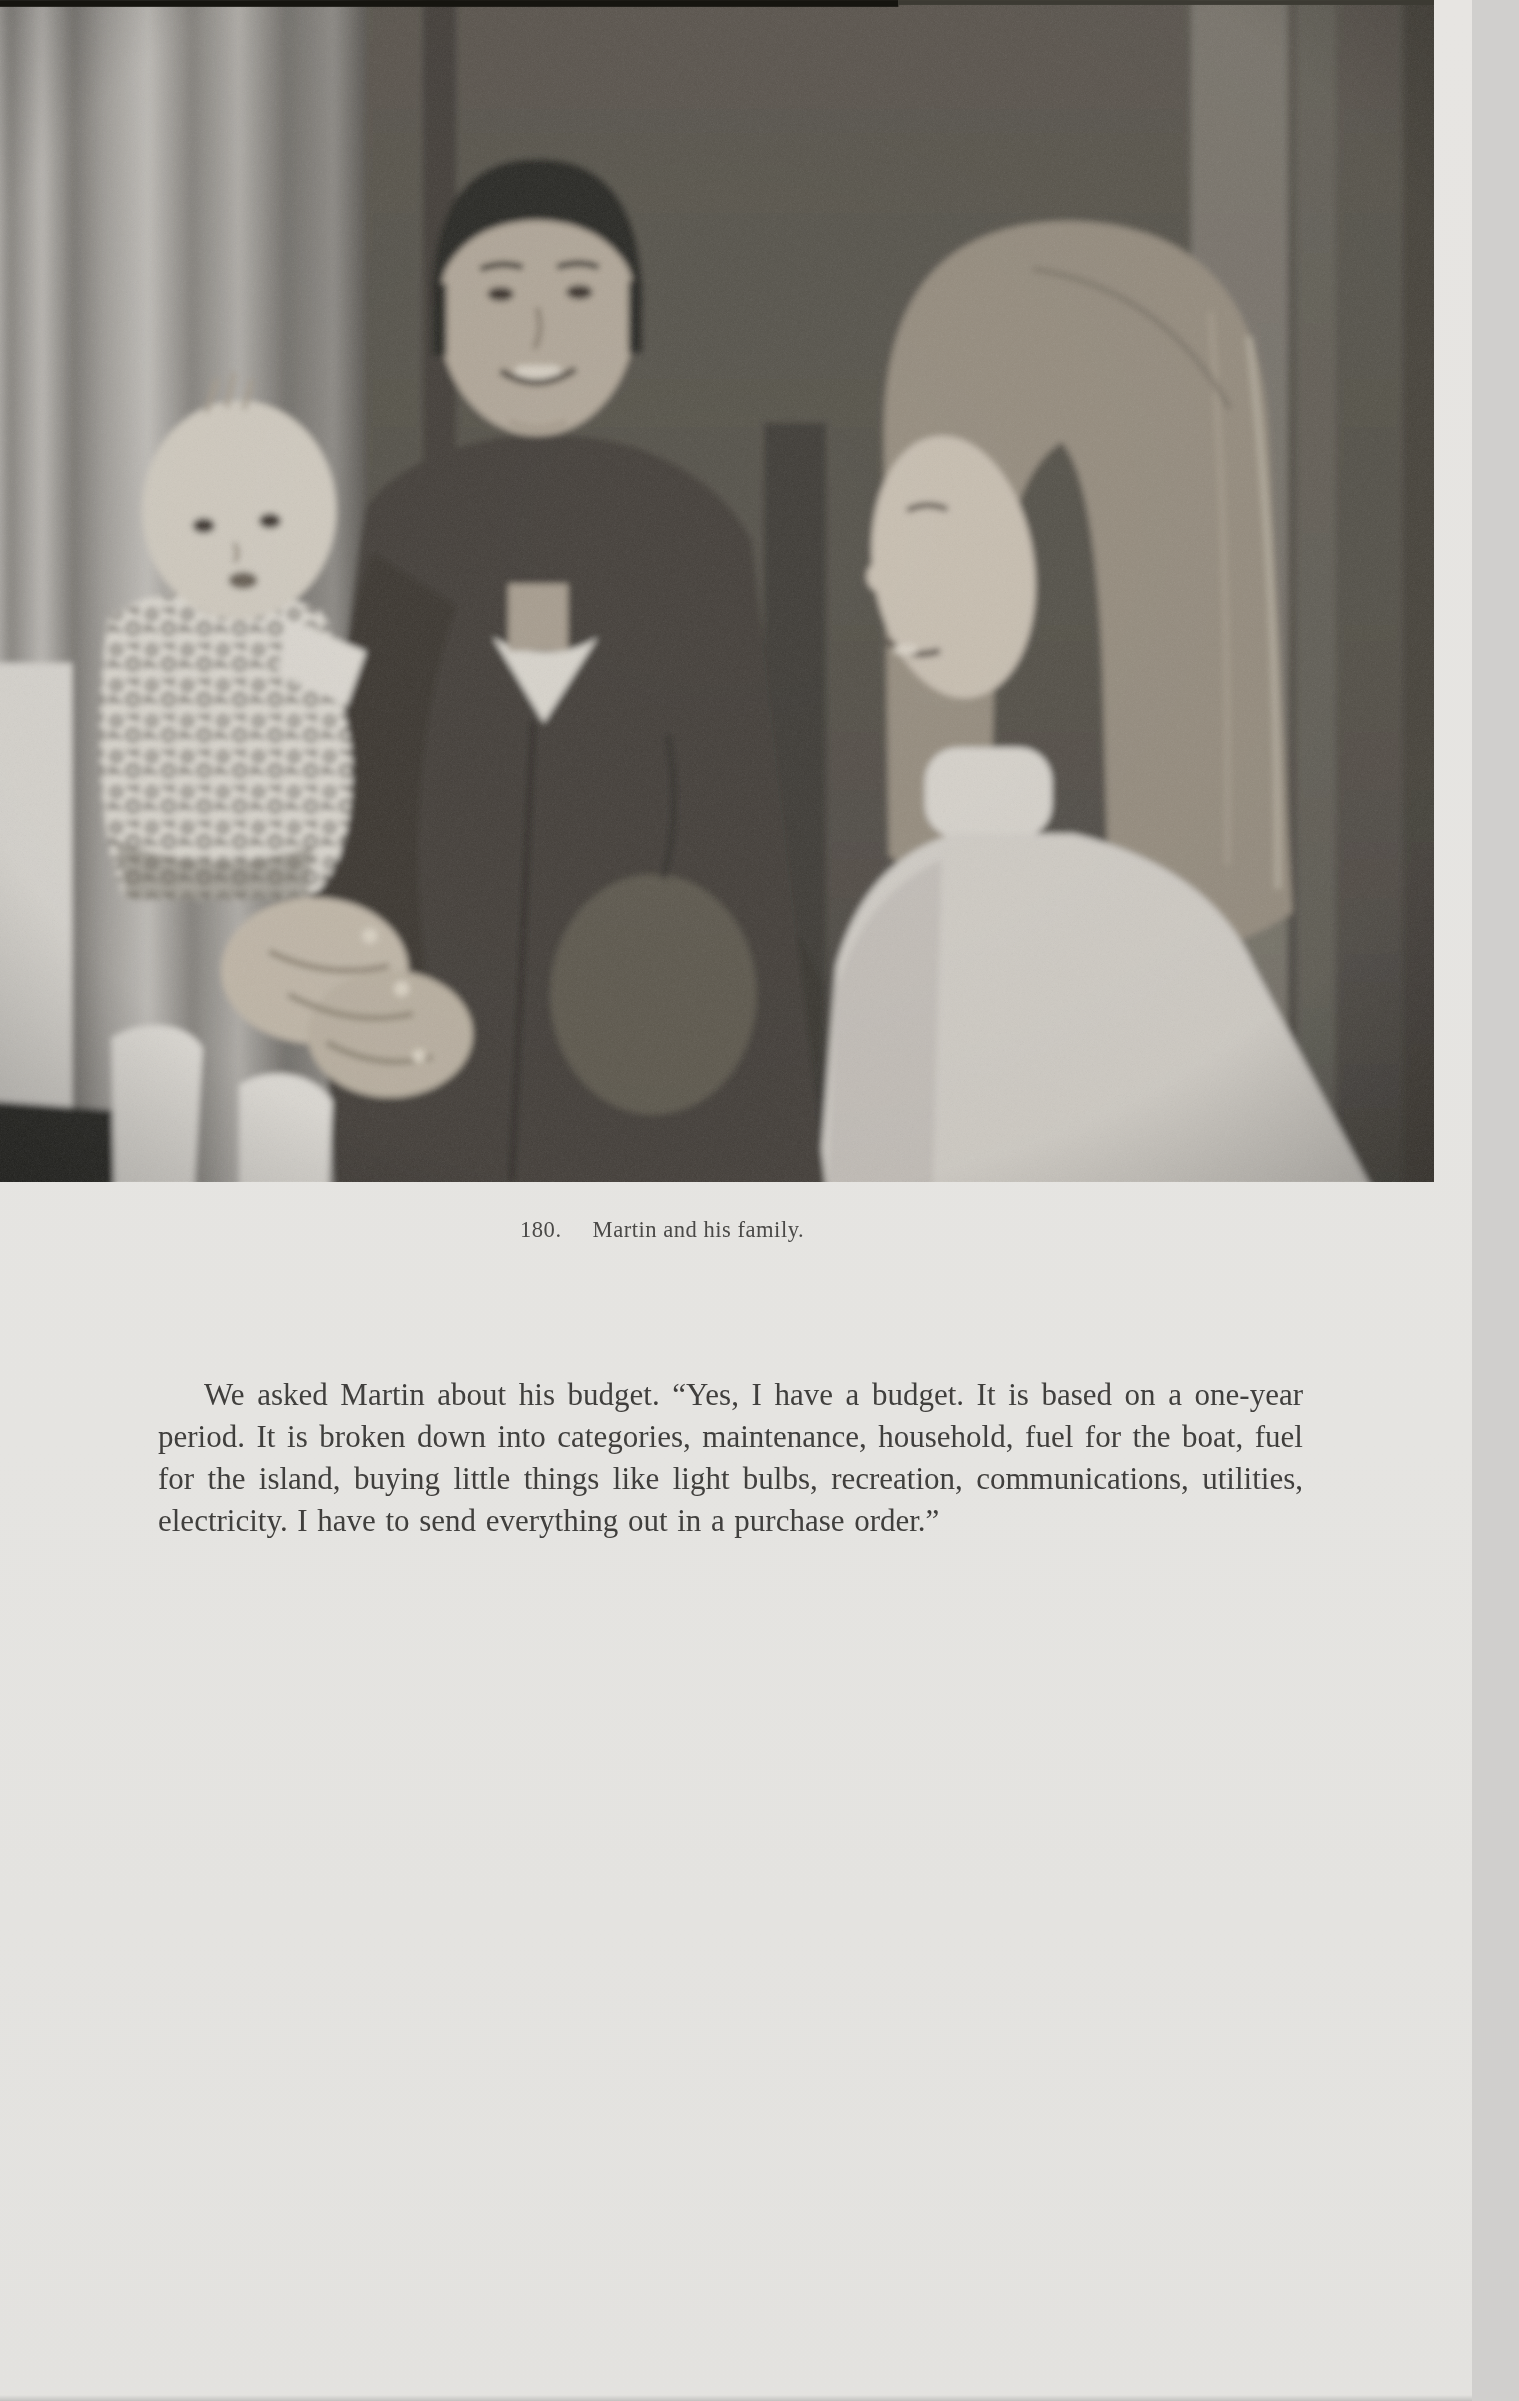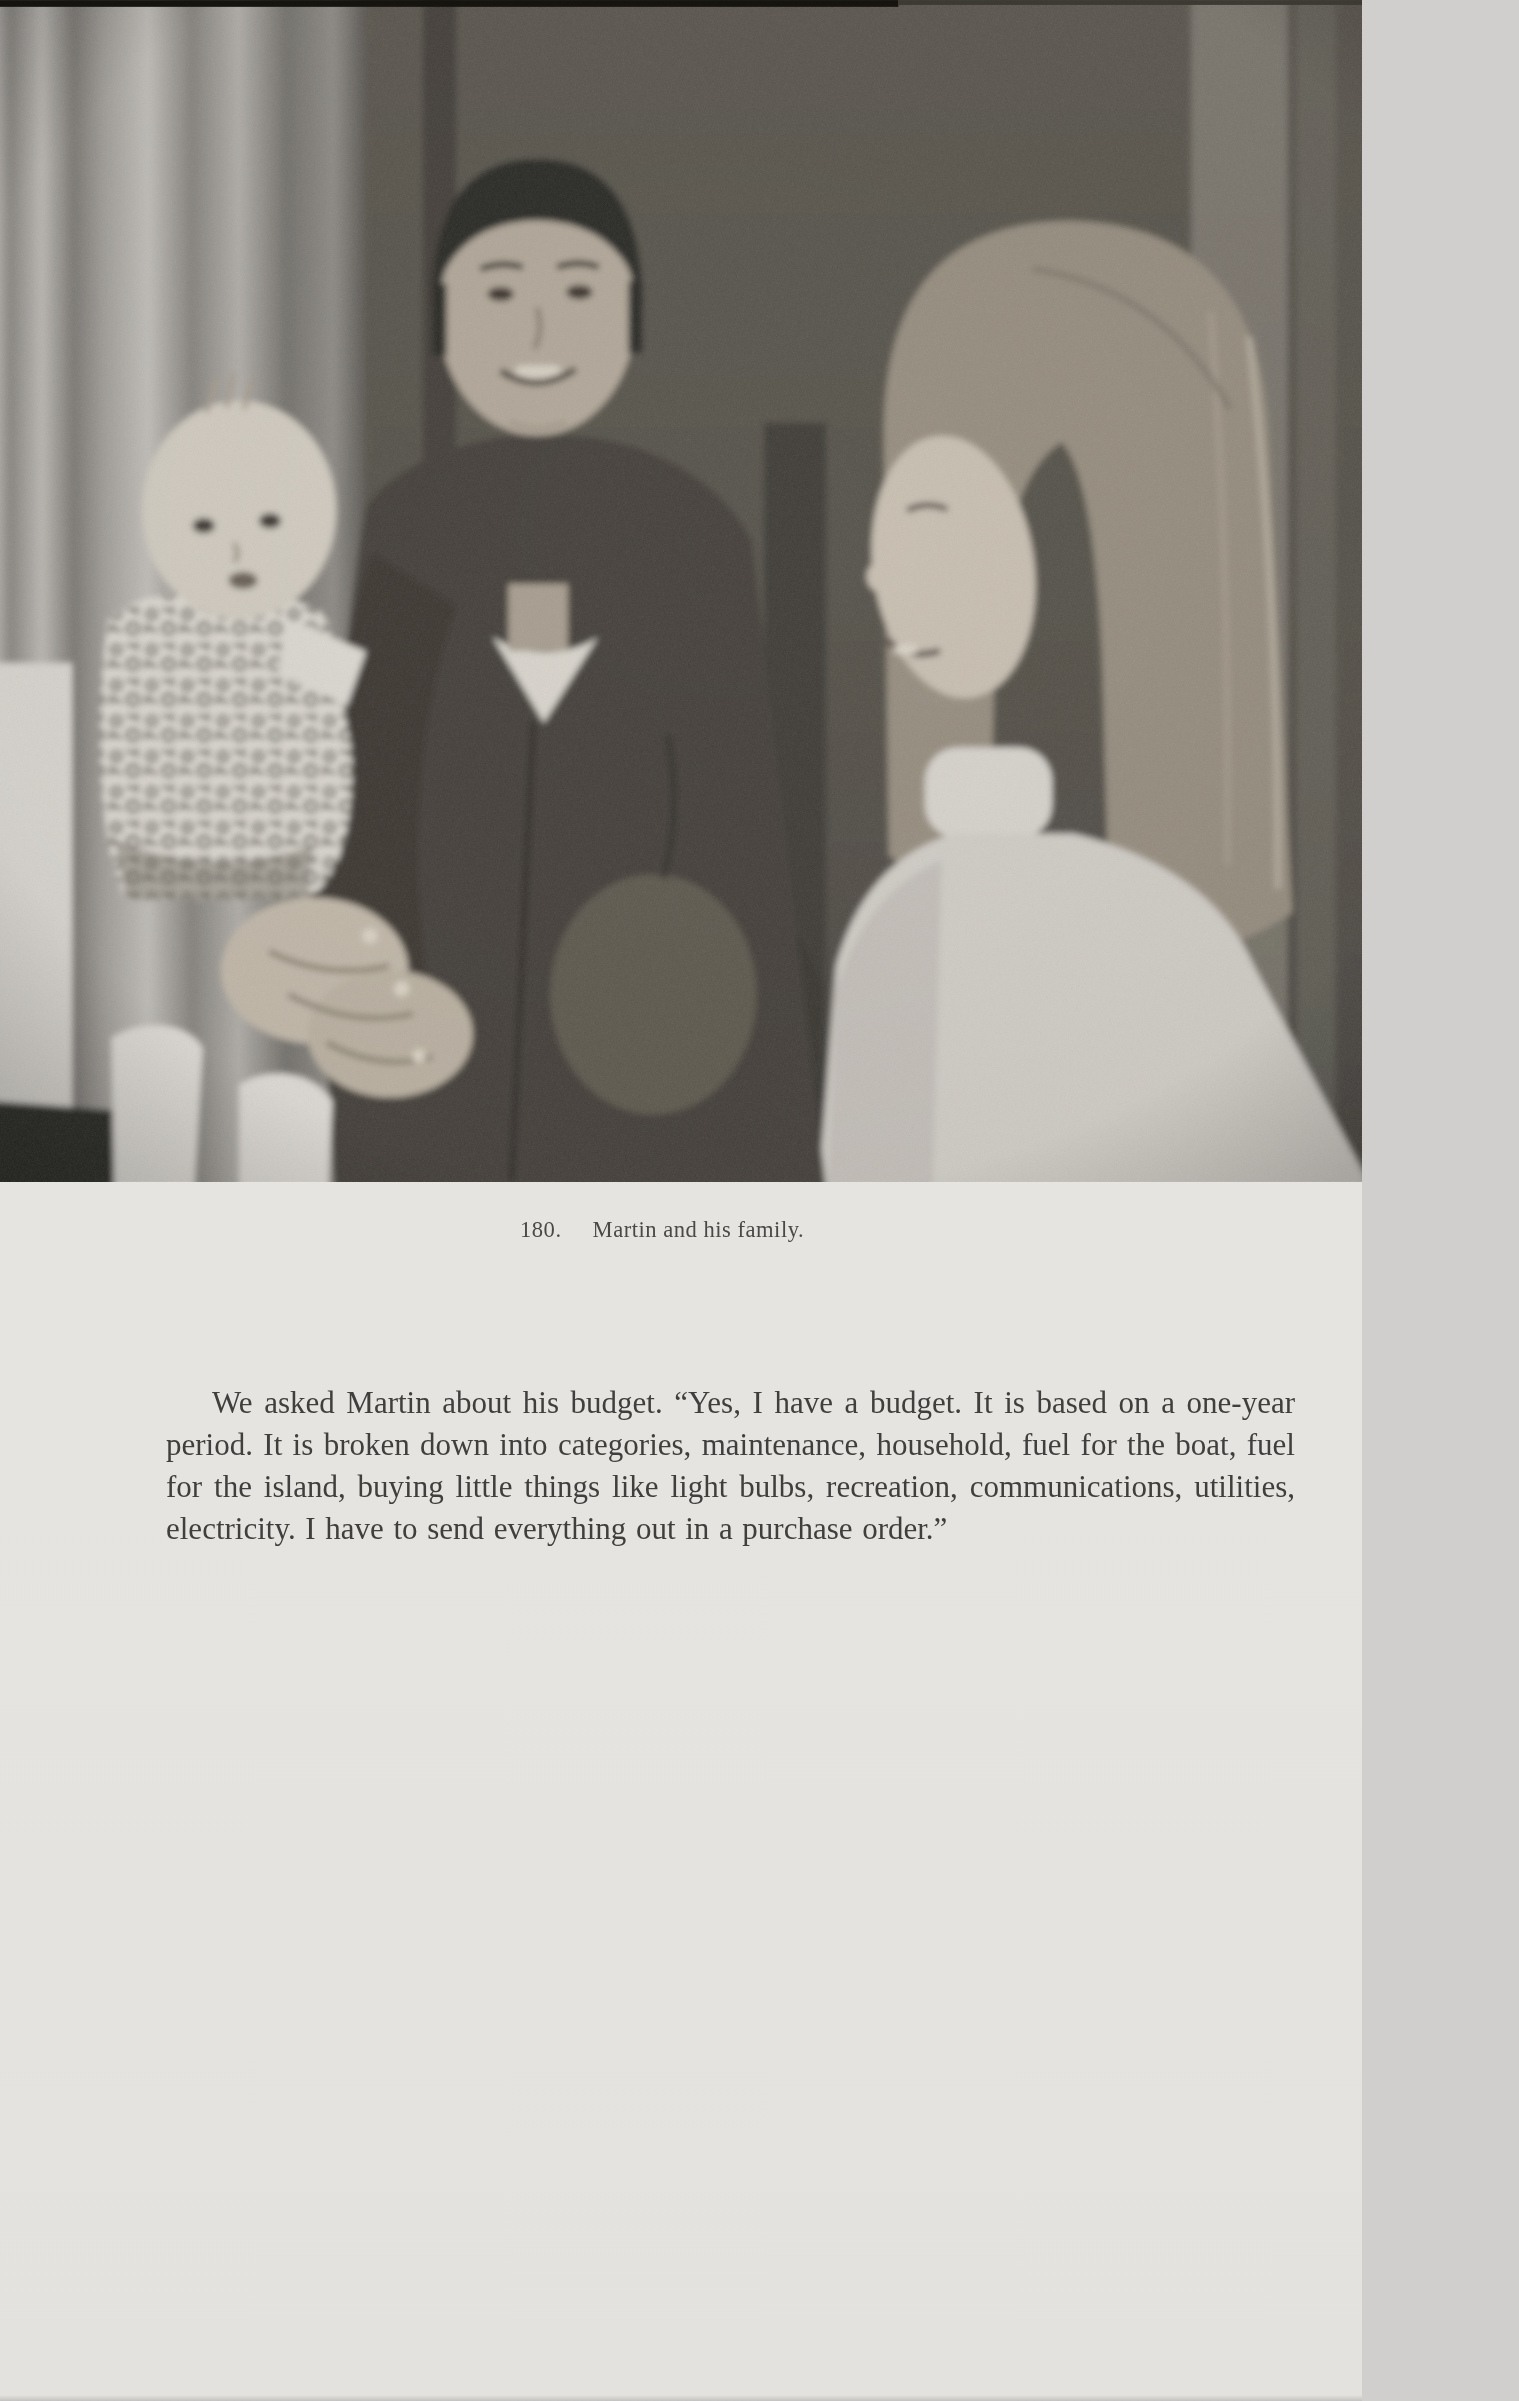--- a/index.html
+++ b/index.html
@@ -1,18 +1,18 @@
 <!DOCTYPE html>
 <html style="font-size:7.7px"><head>
 <meta charset="utf-8">
 <style>
   html,body{margin:0;padding:0;background:#d0cfcd;}
   .page{
     position:relative;
-    width:1362px;
+    width:1472px;
     height:2401px;
     background:linear-gradient(180deg,#e7e5e2 0%, #e5e4e1 60%, #e3e2df 100%);
     overflow:hidden;
     font-family:"Liberation Serif", serif;
   }
   .photo-wrap{
     position:absolute;
     left:0; top:0;
     width:1434px;
     height:1182px;
@@ -33,21 +33,21 @@
     position:absolute;
     left:154px;
     top:1370px;
     width:1153px;
     font-size:31px;
     line-height:42px;
     color:#403f3d;
     text-align:justify;
   }
   .text-block p{
-    margin:12px;
+    margin:4px;
     text-indent:46px;
     word-spacing:1.9px;
   }
   .right-edge{
     position:absolute;
     top:0; left:1484px;
     width:36px; height:2401px;
     background:linear-gradient(90deg, rgba(244,243,240,0), #f3f2ef 70%);
   }
   .bottom-edge{

